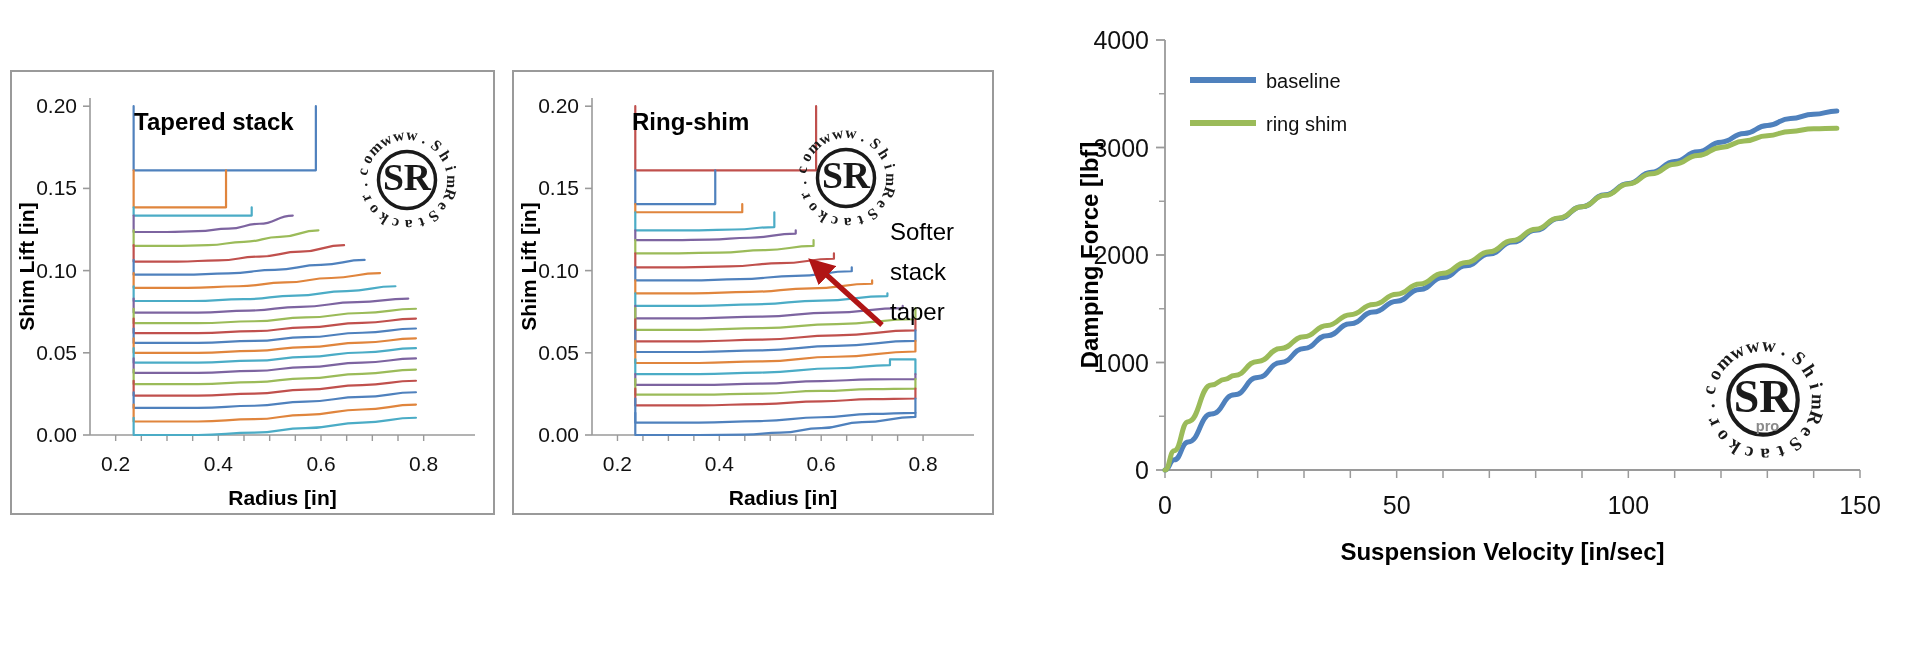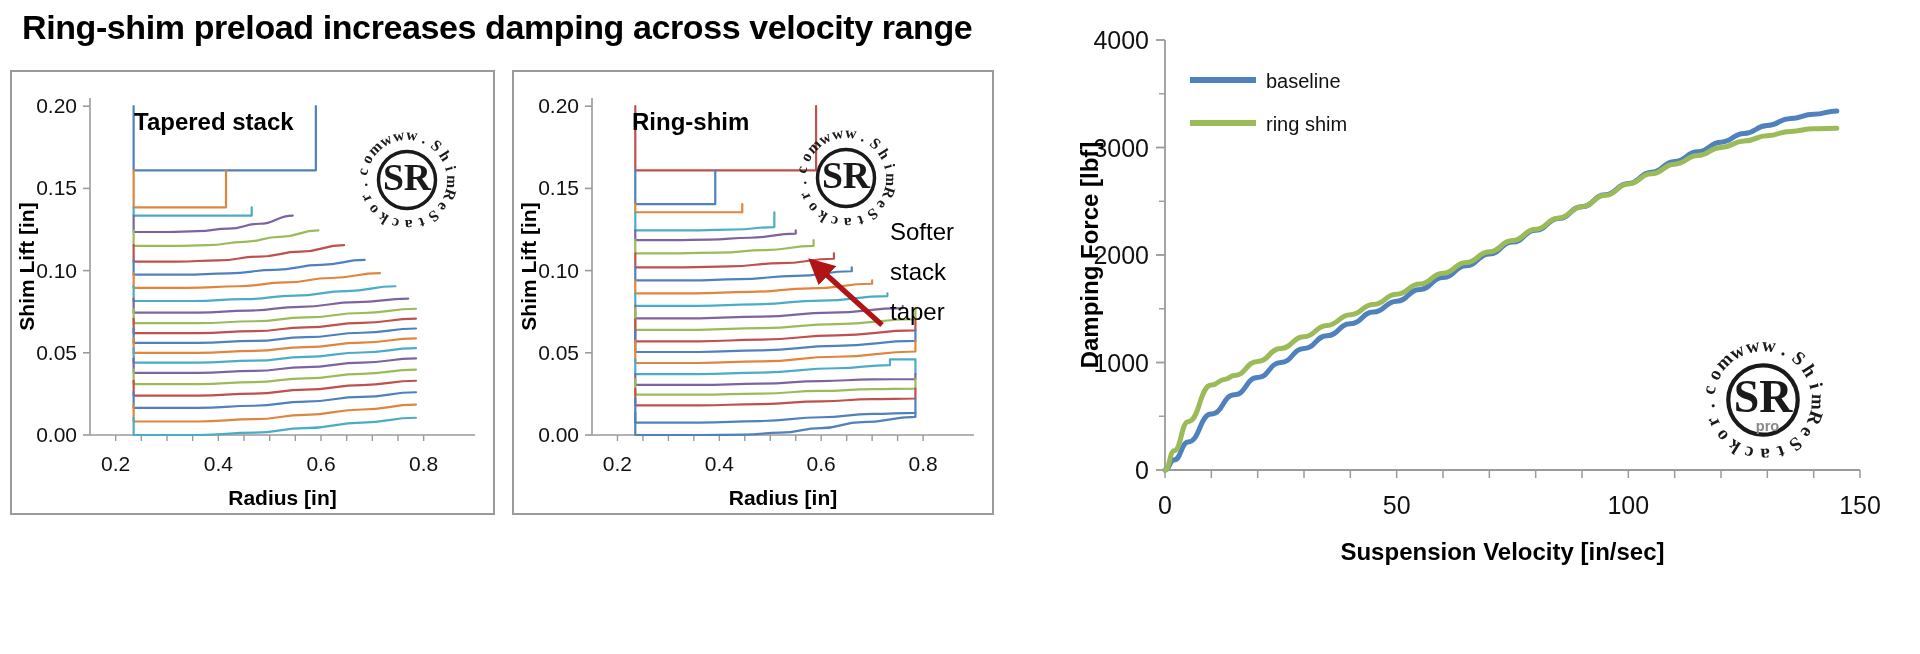--- a/index.html
+++ b/index.html
@@ -39,21 +39,20 @@
 
   .logo-ring-txt{ font-family:"Liberation Serif",serif; font-weight:bold; fill:#1a1a1a; }
   .logo-sr{ font-family:"Liberation Serif",serif; font-weight:bold; fill:#1a1a1a; }
   .logo-pro{ font-family:"Liberation Sans",sans-serif; font-weight:bold; fill:#8a8a8a; }
 </style>
 </head>
 <body>
 
 <div id="root">
 
-  <div class="slide-title">Ring-shim preload increases damping across velocity range</div>
 
   <div class="panel" id="panel-tapered">
     <svg class="panel-svg" id="svg-tapered" width="481" height="441" viewBox="0 0 481 441">
         <g>
           <line x1="78" y1="26" x2="78" y2="363" stroke="#9a9a9a" stroke-width="1.6"></line>
           <line x1="78" y1="363" x2="463" y2="363" stroke="#9a9a9a" stroke-width="1.6"></line>
           <line x1="71" y1="363" x2="78" y2="363" stroke="#9a9a9a" stroke-width="1.6"></line>
           <text x="65" y="370" class="tick-txt" text-anchor="end">0.00</text>
           <line x1="71" y1="280.8048780487805" x2="78" y2="280.8048780487805" stroke="#9a9a9a" stroke-width="1.6"></line>
           <text x="65" y="287.8048780487805" class="tick-txt" text-anchor="end">0.05</text>

